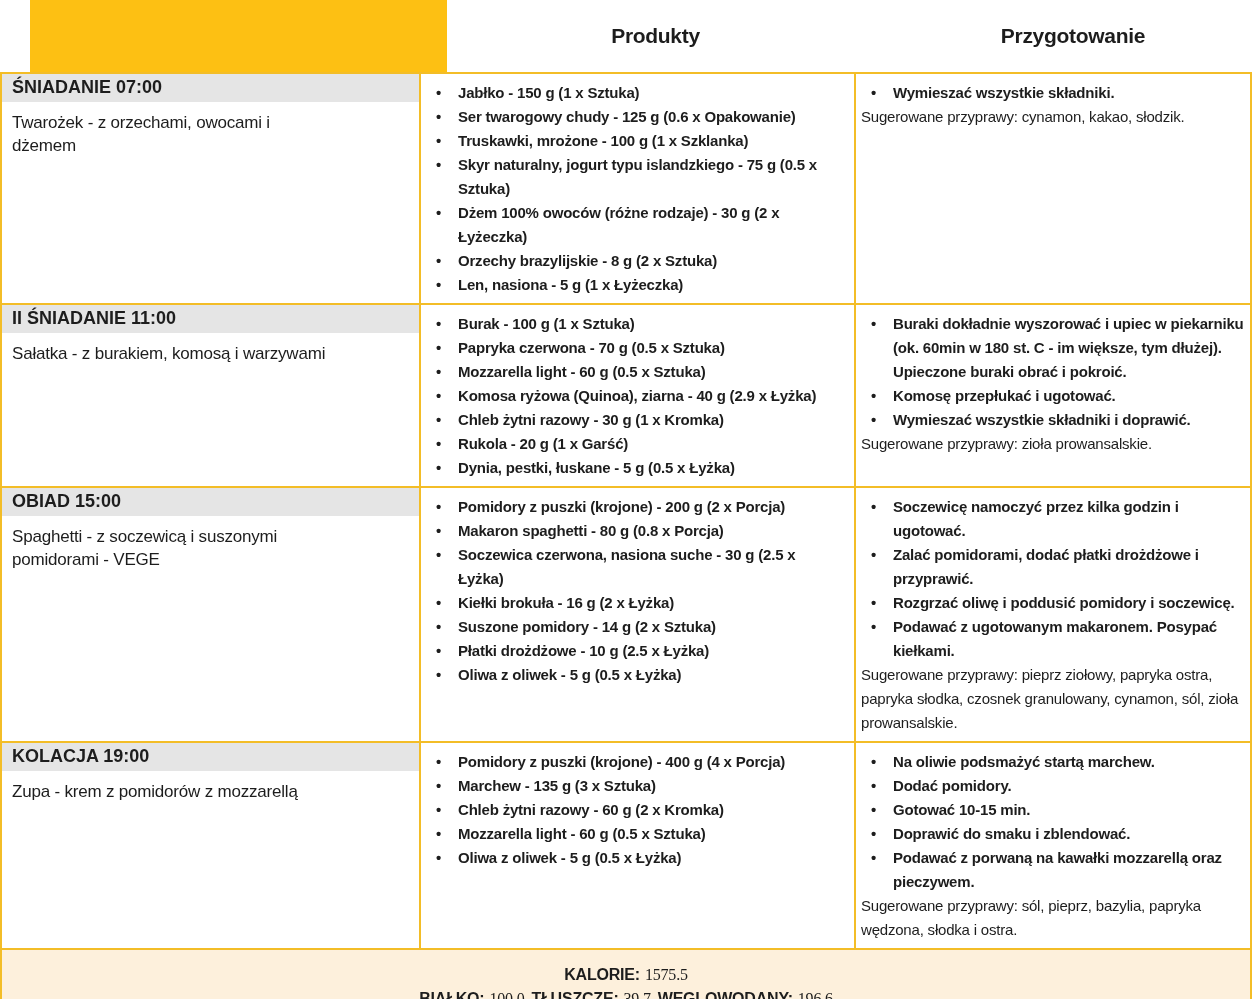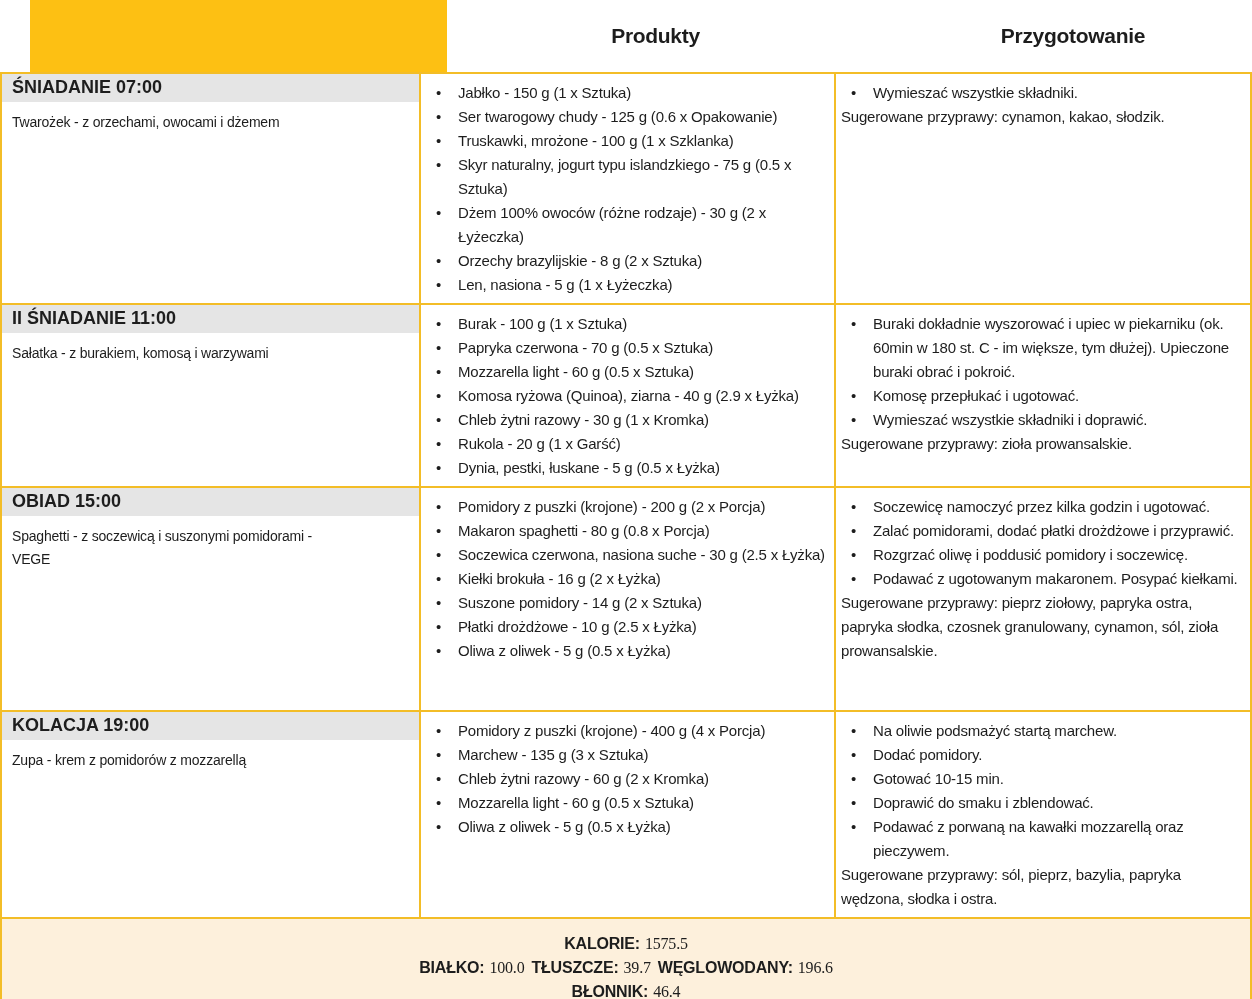--- a/index.html
+++ b/index.html
@@ -29,37 +29,37 @@
   .bordered {
     border-left: 2px solid #f3bd27;
     border-right: 2px solid #f3bd27;
   }
   .meal-row {
     display: grid;
     grid-template-columns: 417px 415px 416px;
     border-top: 2px solid #f3bd27;
   }
   .cell-mid  { border-left: 2px solid #f3bd27; padding: 2px 4px 6px 0; }
-  .cell-right{ border-left: 2px solid #f3bd27; padding: 2px 6px 6px 0; }
+  .cell-right{ border-left: 2px solid #f3bd27; padding: 2px 6px 6px 0; margin-left: 20px; }
 
   .meal-title {
     background: #e5e5e5;
     font-weight: 700;
     font-size: 18px;
     letter-spacing: 0px;
     padding: 3px 10px 4px 10px;
   }
   .meal-desc {
-    font-size: 14px;
+    font-size: 17px;
     padding: 9px 10px;
     max-width: 345px;
     line-height: 23px;
   }
 
-  ul.blist { list-style: none; margin-top: 5px; }
+  ul.blist { list-style: none; margin-top: 5px; font-weight: bold; }
   ul.blist li {
     position: relative;
     padding-left: 37px;
     font-size: 15px;
     line-height: 24px;
   }
   ul.blist li::before {
     content: "\2022";
     position: absolute;
     left: 15px;

